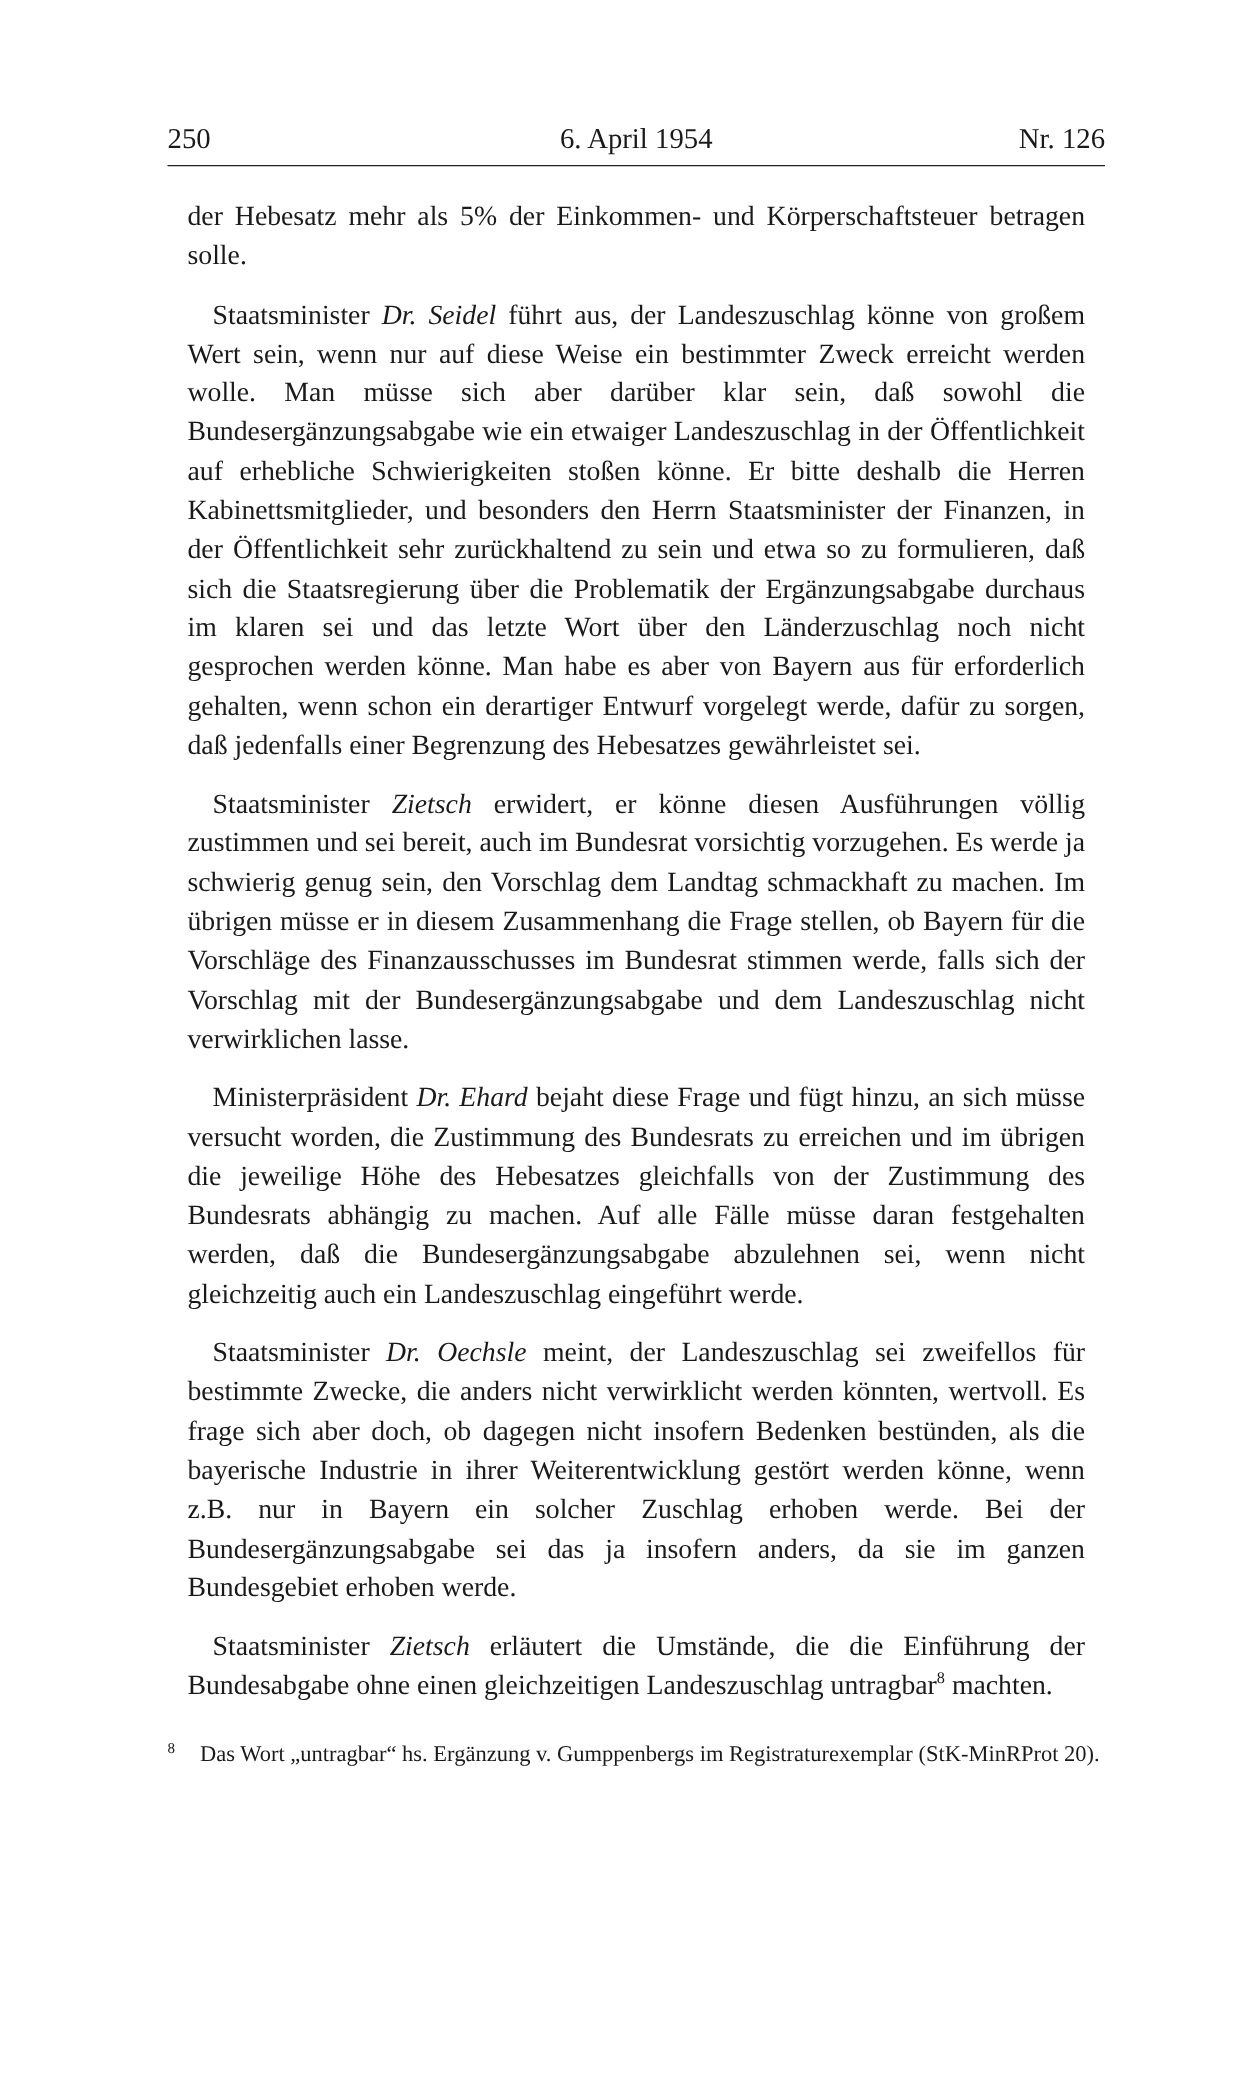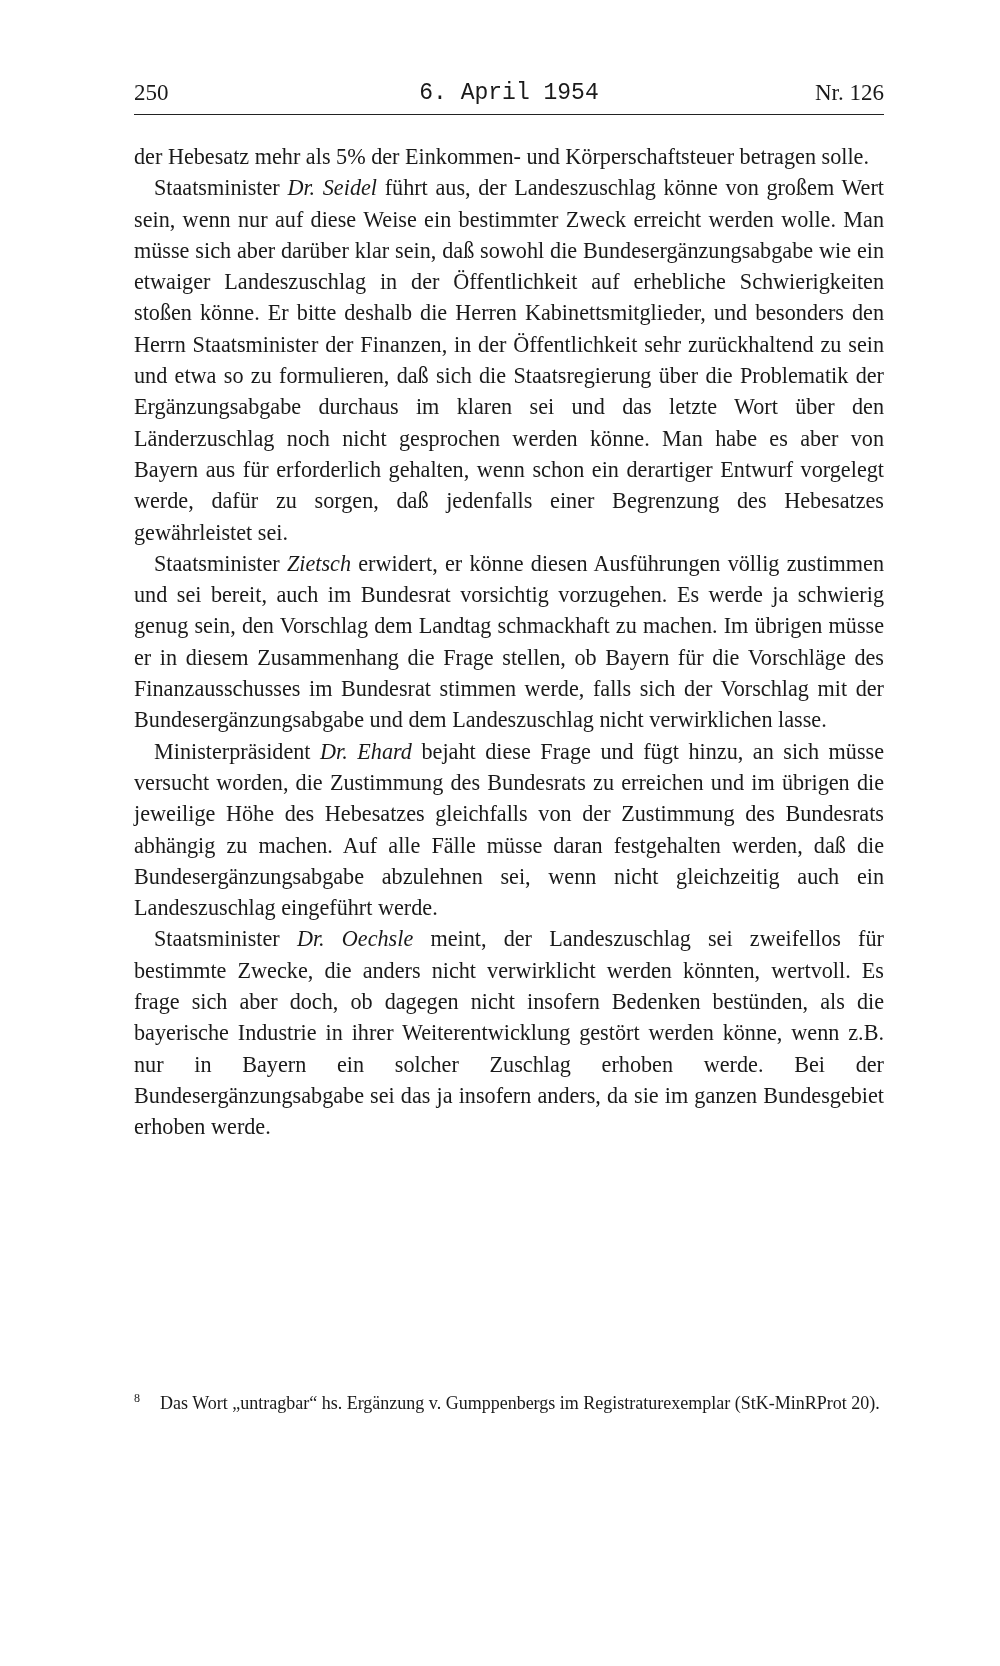--- a/index.html
+++ b/index.html
@@ -1,26 +1,26 @@
 <!DOCTYPE html>
 <html><head>
 <meta charset="utf-8">
 <style>
   html, body { margin: 0; padding: 0; background: #ffffff; }
   body { width: 1000px; height: 1666px; position: relative; overflow: hidden;
          font-family: "Liberation Serif", "DejaVu Serif", serif; color: #1a1a1a; }
-  .header { position: absolute; left: 134px; top: 80px; width: 750px; height: 34px;
+  .header { position: absolute; left: 134px; top: 98px; width: 750px; height: 34px;
             border-bottom: 1.4px solid #222; font-size: 23px; }
   .header span { position: absolute; top: 0; }
   .hdr-left { left: 0; }
-  .hdr-center { left: 0; right: 0; text-align: center; font-family: Liberation Mono, monospace; }
+  .hdr-center { left: 0; right: 0; text-align: center; }
   .hdr-right { right: 0; }
   .body { position: absolute; left: 134px; top: 141px; width: 750px;
           font-size: 22.2px; line-height: 31.3px; text-align: justify; hyphens: manual; }
-  .body p { margin: 0; text-indent: 20px; }
+  .body p { margin: 16px; text-indent: 20px; }
   .body p.first { text-indent: 0; }
   .body i { }
   sup { font-size: 13px; line-height: 0; vertical-align: 9px; }
   .footnote { position: absolute; left: 134px; top: 1391px; width: 750px;
               font-size: 18px; line-height: 24px; text-align: justify; }
   .fn-mark { position: absolute; left: 0; top: -5px; font-size: 12px; }
   .fn-text { display: block; padding-left: 26px; }
 </style>
 </head>
 <body>
@@ -30,18 +30,19 @@
   <span class="hdr-center">6. April 1954</span>
   <span class="hdr-right">Nr. 126</span>
 </div>
 
 <div class="body" id="body">
     <p class="first"><span>der Hebesatz mehr als 5% der Einkommen- und Körperschaftsteuer betragen solle.</span></p>
     <p><span>Staatsminister </span><i>Dr. Seidel</i><span> führt aus, der Landeszuschlag könne von großem Wert sein, wenn nur auf diese Weise ein bestimmter Zweck erreicht werden wolle. Man müsse sich aber darüber klar sein, daß sowohl die Bundesergänzungsabgabe wie ein etwaiger Landeszuschlag in der Öffentlichkeit auf erhebliche Schwierigkeiten stoßen könne. Er bitte deshalb die Herren Kabinettsmitglieder, und besonders den Herrn Staatsminister der Finanzen, in der Öffentlichkeit sehr zurückhaltend zu sein und etwa so zu formulieren, daß sich die Staatsregierung über die Problematik der Ergänzungsabgabe durchaus im klaren sei und das letzte Wort über den Länderzuschlag noch nicht gesprochen werden könne. Man habe es aber von Bayern aus für erforderlich gehalten, wenn schon ein derartiger Entwurf vorgelegt werde, dafür zu sorgen, daß jedenfalls einer Begrenzung des Hebesatzes gewährleistet sei.</span></p>
     <p><span>Staatsminister </span><i>Zietsch</i><span> erwidert, er könne diesen Ausführungen völlig zustimmen und sei bereit, auch im Bundesrat vorsichtig vorzugehen. Es werde ja schwierig genug sein, den Vorschlag dem Landtag schmackhaft zu machen. Im übrigen müsse er in diesem Zusammenhang die Frage stellen, ob Bayern für die Vorschläge des Finanzausschusses im Bundesrat stimmen werde, falls sich der Vorschlag mit der Bundesergänzungsabgabe und dem Landeszuschlag nicht verwirklichen lasse.</span></p>
     <p><span>Ministerpräsident </span><i>Dr. Ehard</i><span> bejaht diese Frage und fügt hinzu, an sich müsse versucht worden, die Zustimmung des Bundesrats zu erreichen und im übrigen die jeweilige Höhe des Hebesatzes gleichfalls von der Zustimmung des Bundesrats abhängig zu machen. Auf alle Fälle müsse daran festgehalten werden, daß die Bundesergänzungsabgabe abzulehnen sei, wenn nicht gleichzeitig auch ein Landeszuschlag eingeführt werde.</span></p>
     <p><span>Staatsminister </span><i>Dr. Oechsle</i><span> meint, der Landeszuschlag sei zweifellos für bestimmte Zwecke, die anders nicht verwirklicht werden könnten, wertvoll. Es frage sich aber doch, ob dagegen nicht insofern Bedenken bestünden, als die bayerische Industrie in ihrer Weiterentwicklung gestört werden könne, wenn z.B. nur in Bayern ein solcher Zuschlag erhoben werde. Bei der Bundesergänzungsabgabe sei das ja insofern anders, da sie im ganzen Bundesgebiet erhoben werde.</span></p>
+    <p><span>Staatsminister </span><i>Zietsch</i><span> erläutert die Umstände, die die Einführung der Bundesabgabe ohne einen gleichzeitigen Landeszuschlag untragbar</span><sup>8</sup><span> machten.</span></p>
   </div>
 
 <div class="footnote">
   <span class="fn-mark">8</span>
   <span class="fn-text">Das Wort „untragbar“ hs. Ergänzung v. Gumppenbergs im Registraturexemplar (StK-MinRProt 20).</span>
 </div>
 
 </body></html>

